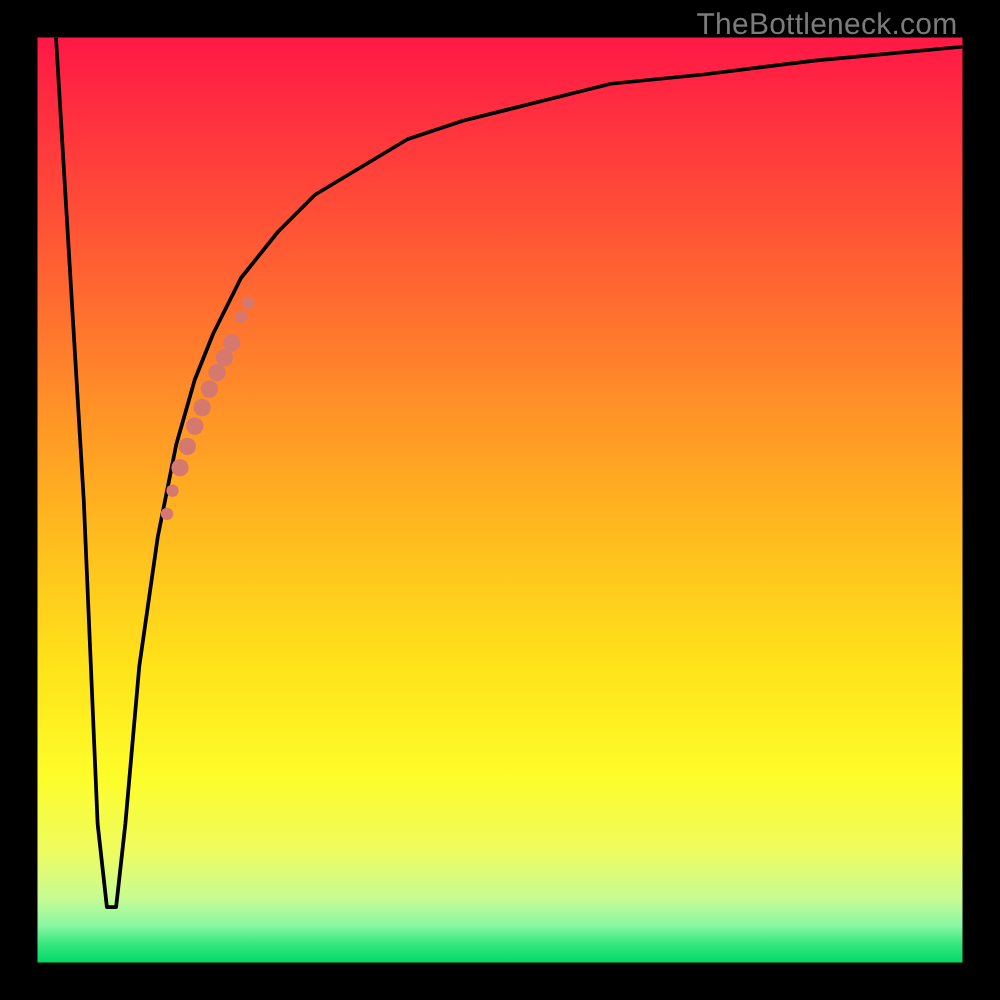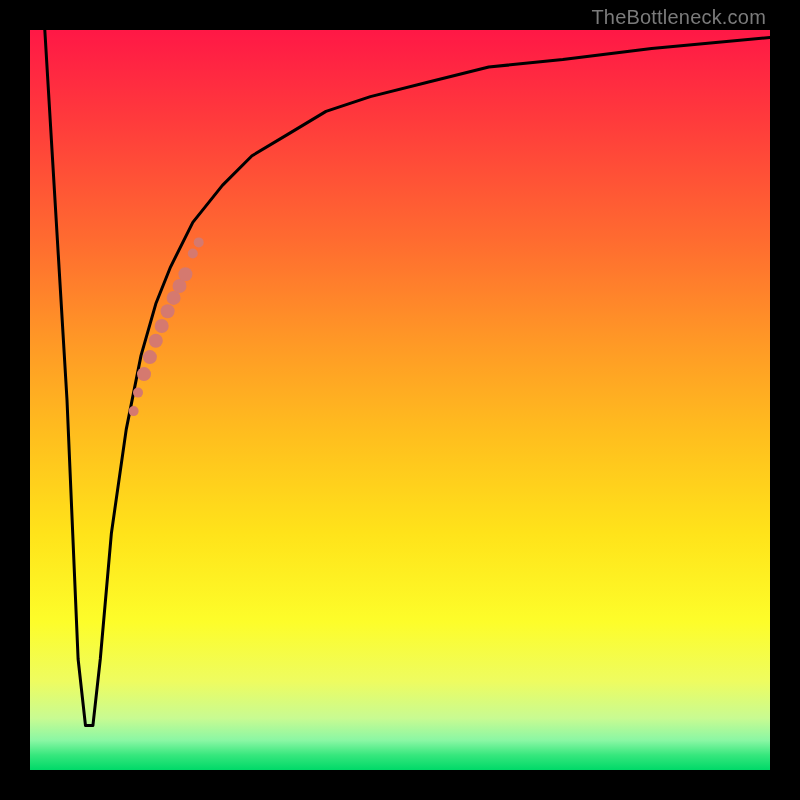--- a/index.html
+++ b/index.html
@@ -36,21 +36,21 @@
       #8af7a4 96%,
       #36e77d 98%,
       #00d968 100%
     );
   }
   .attribution {
     position: absolute;
     top: 6px;
     right: 34px;
     color: #7b7b7b;
-    font-size: 20px;
+    font-size: 24px;
     font-weight: 400;
     letter-spacing: 0.2px;
   }
   svg.curve {
     position: absolute;
     left: 0;
     top: 0;
     width: 740px;
     height: 740px;
   }

